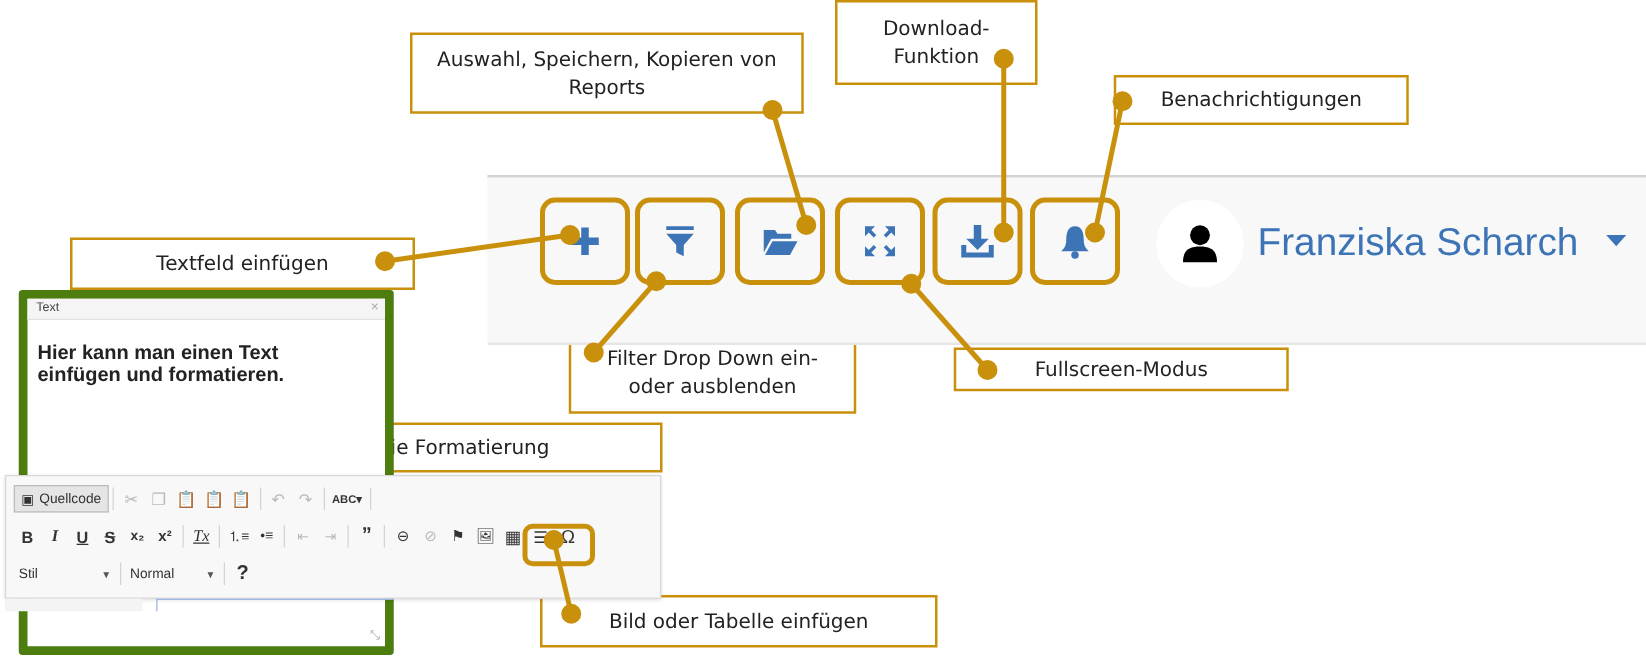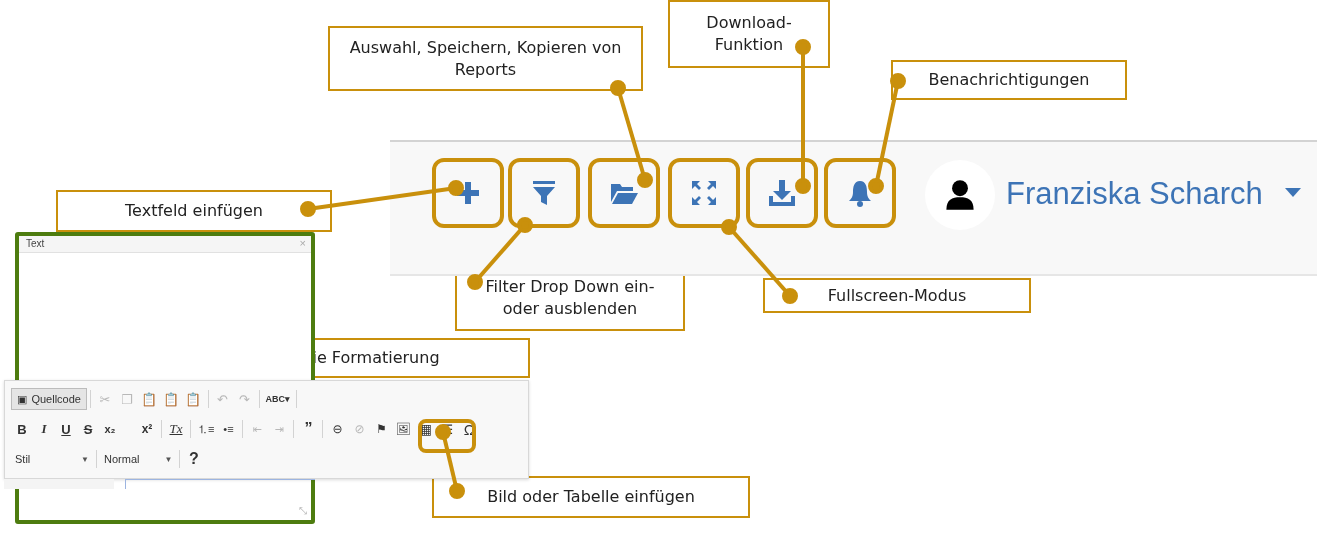--- a/index.html
+++ b/index.html
@@ -7,21 +7,21 @@
 
   .callout { position: absolute; background: #fff; border: 2px solid #c9900c; color: #222; font-family: "DejaVu Sans", sans-serif; font-size: 16px; text-align: center; line-height: 22px; display: flex; align-items: center; justify-content: center; }
 
   .navbar { position: absolute; left: 390px; top: 140px; width: 927px; height: 136px; background: #f8f8f8; border-top: 2px solid #d3d3d3; border-bottom: 2px solid #e6e6e6; }
   .nav-btn { position: absolute; top: 16px; width: 72px; height: 70px; border: 4px solid #c9900c; border-radius: 12px; display: flex; align-items: center; justify-content: center; }
   .nav-btn svg { width: 30px; height: 30px; }
   .avatar { position: absolute; left: 535px; top: 18px; width: 70px; height: 70px; border-radius: 50%; background: #fff; display: flex; align-items: center; justify-content: center; }
   .user-name { position: absolute; left: 616px; top: 34px; font-size: 31px; color: #3d74b6; font-family: "Liberation Sans", sans-serif; }
   .user-caret { position: absolute; left: 895px; top: 46px; width: 0; height: 0; border-left: 8px solid transparent; border-right: 8px solid transparent; border-top: 9px solid #3d74b6; }
 
-  .text-widget { position: absolute; left: 15px; top: 232px; width: 300px; height: 292px; border: 4px solid #4d7c0f; border-radius: 3px; background: #fff; }
+  .text-widget { position: absolute; left: 15px; top: 232px; width: 300px; height: 292px; border: 7px solid #4d7c0f; border-radius: 3px; background: #fff; }
   .widget-header { height: 17px; background: #f5f5f5; border-bottom: 1px solid #e1e1e1; font-size: 10px; color: #444; padding: 2px 7px; position: relative; }
   .widget-close { position: absolute; right: 5px; top: 1px; color: #aaa; font-size: 11px; }
   .widget-body { padding: 18px 8px; font-weight: bold; font-size: 16px; color: #222; line-height: 18px; }
   .resize-handle { position: absolute; right: 4px; bottom: 3px; color: #aaa; font-size: 10px; }
 
   .editor-toolbar { position: absolute; left: 4px; top: 380px; width: 525px; height: 99px; background: #f8f8f8; border: 1px solid #d8d8d8; box-shadow: 0 1px 3px rgba(0,0,0,0.15); }
   .tb-row { position: absolute; left: 6px; height: 24px; display: flex; align-items: center; }
   .tb-btn { height: 22px; min-width: 22px; padding: 0 3px; display: flex; align-items: center; justify-content: center; font-size: 13px; color: #333; }
   .tb-btn.dis { color: #b8b8b8; }
   .tb-sep { width: 1px; height: 18px; background: #d3d3d3; margin: 0 3px; }
@@ -97,20 +97,24 @@
   </div>
   <div class="user-name">Franziska Scharch</div>
   <div class="user-caret"></div>
 </div>
 
 <div class="text-widget">
   <div class="widget-header">
     <span>Text</span>
     <span class="widget-close">×</span>
   </div>
+  <div class="widget-body">
+    <div>Hier kann man einen Text</div>
+    <div>einfügen und formatieren.</div>
+  </div>
   <div class="resize-handle">⤡</div>
 </div>
 
 <div class="editor-toolbar">
   <div class="tb-row" style="top:6px;">
     <div class="tb-btn src-btn">
         <span>▣</span>
         <span>Quellcode</span>
       </div>
     <div class="tb-sep"></div>
@@ -125,21 +129,21 @@
     <div class="tb-sep"></div>
     <div class="tb-btn" style="font-size:9px;font-weight:bold;">ABC▾</div>
     <div class="tb-sep"></div>
   </div>
   <div class="tb-row" style="top:36px;">
     <div class="tb-btn" style="font-weight:bold;">B</div>
     <div class="tb-btn" style="font-style:italic;font-family:'Liberation Serif',serif;font-weight:bold;">I</div>
     <div class="tb-btn" style="text-decoration:underline;font-weight:bold;">U</div>
     <div class="tb-btn" style="text-decoration:line-through;font-weight:bold;">S</div>
     <div class="tb-btn" style="font-weight:bold;font-size:11px;">x₂</div>
-    <div class="tb-btn" style="font-weight:bold;font-size:12px;margin-left:15px;">x²</div>
+    <div class="tb-btn" style="font-weight:bold;font-size:12px;">x²</div>
     <div class="tb-sep"></div>
     <div class="tb-btn" style="font-style:italic;text-decoration:underline;font-family:'Liberation Serif',serif;">Tx</div>
     <div class="tb-sep"></div>
     <div class="tb-btn" style="font-size:11px;">⒈≡</div>
     <div class="tb-btn" style="font-size:11px;">•≡</div>
     <div class="tb-sep"></div>
     <div class="tb-btn dis" style="font-size:11px;">⇤</div>
     <div class="tb-btn dis" style="font-size:11px;">⇥</div>
     <div class="tb-sep"></div>
     <div class="tb-btn" style="font-weight:bold;font-size:16px;">”</div>

